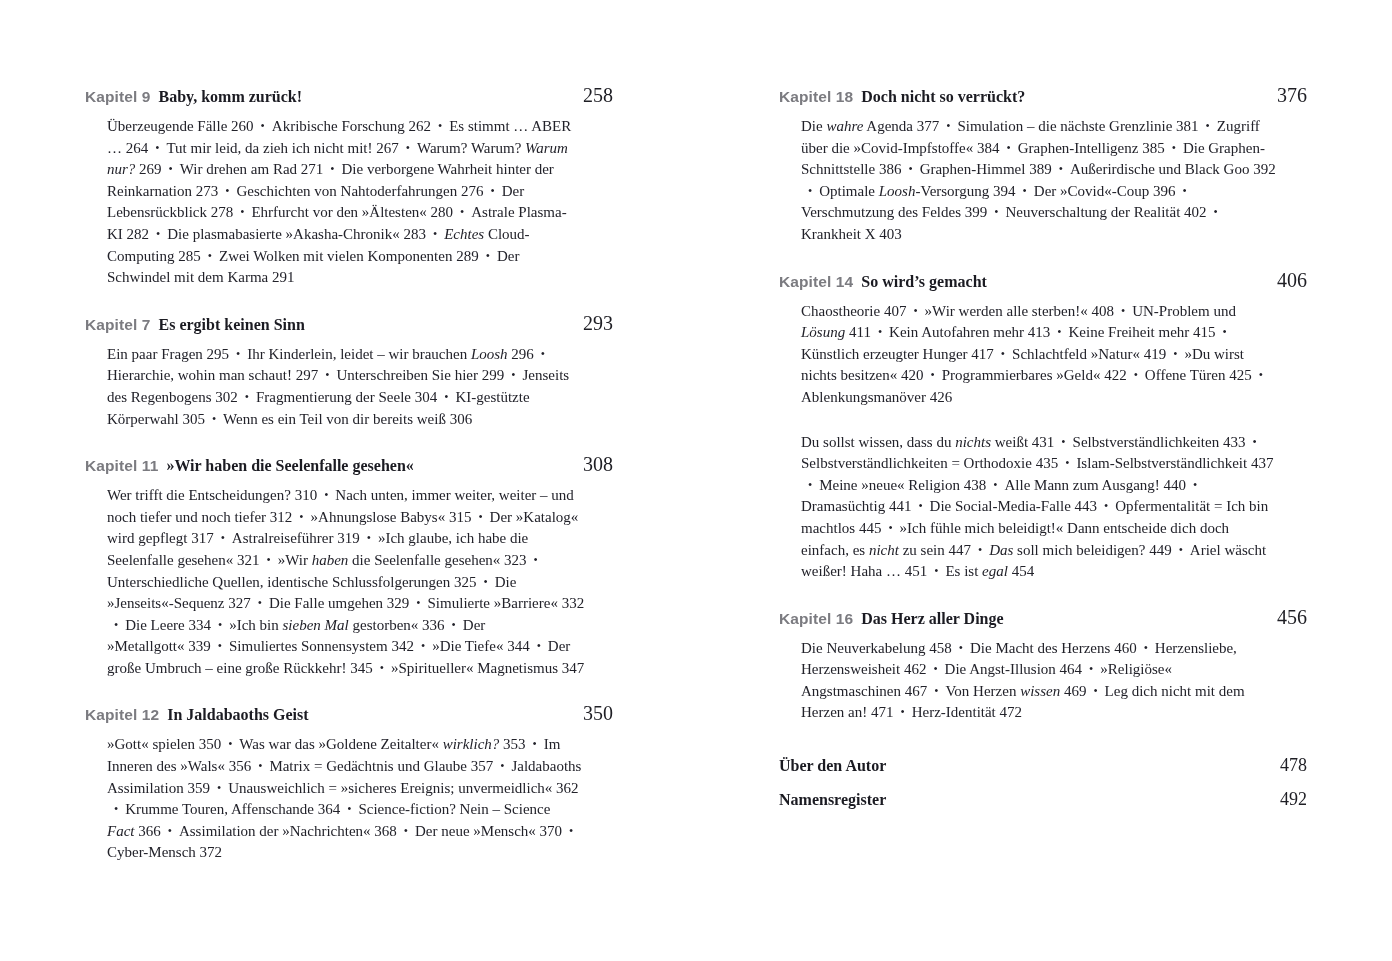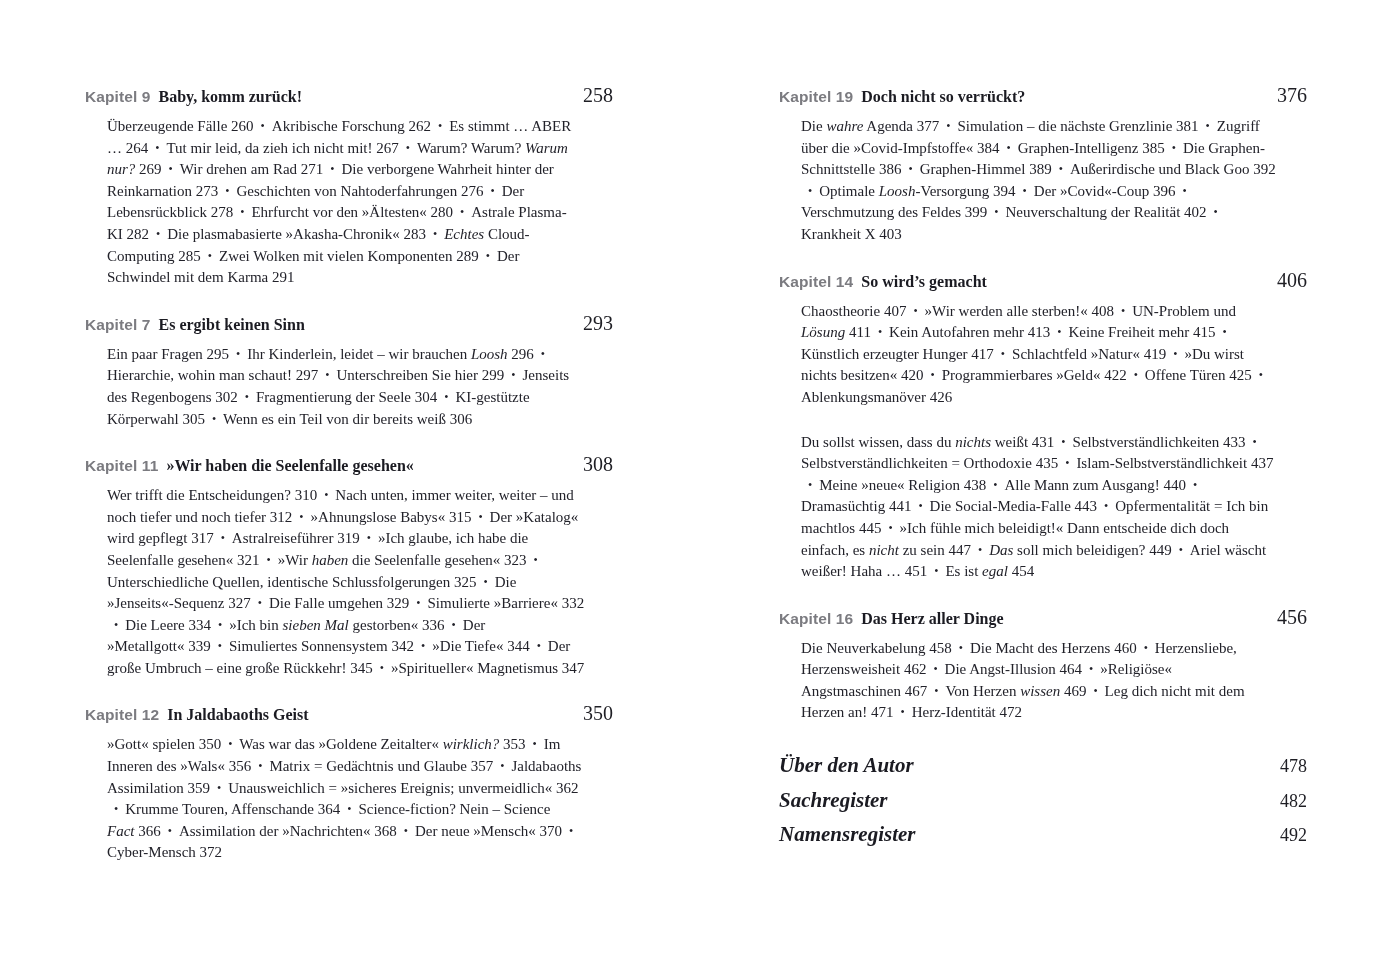--- a/index.html
+++ b/index.html
@@ -61,23 +61,22 @@
   }
   .backmatter { margin-top: 31px; }
   .backmatter-item {
     display: flex;
     align-items: baseline;
     margin-bottom: 12.5px;
     line-height: 21px;
   }
   .bm-label {
     font-weight: 700;
-    font-size: 21px;
+    font-size: 16px;
     color: #1b1b22;
-    font-style: italic;
   }
   .bm-page {
     margin-left: auto;
     font-weight: 400;
     font-size: 18px;
     color: #1e1e24;
   }
 </style>
 </head>
 <body>
@@ -113,21 +112,21 @@
           <span class="kapitel-label">Kapitel 12</span>
           <span class="chapter-title">In Jaldabaoths Geist</span>
           <span class="chapter-page">350</span>
         </div>
         <p class="chapter-body"><span class="topic"><span class="run">»Gott« spielen</span><span class="tpage">&nbsp;350</span></span><span class="sep">•</span><span class="topic"><span class="run">Was war das »Goldene Zeitalter« </span><span class="run-italic">wirklich?</span><span class="tpage">&nbsp;353</span></span><span class="sep">•</span><span class="topic"><span class="run">Im Inneren des »Wals«</span><span class="tpage">&nbsp;356</span></span><span class="sep">•</span><span class="topic"><span class="run">Matrix = Gedächtnis und Glaube</span><span class="tpage">&nbsp;357</span></span><span class="sep">•</span><span class="topic"><span class="run">Jaldabaoths Assimilation</span><span class="tpage">&nbsp;359</span></span><span class="sep">•</span><span class="topic"><span class="run">Unausweichlich = »sicheres Ereignis; unvermeidlich«</span><span class="tpage">&nbsp;362</span></span><span class="sep">•</span><span class="topic"><span class="run">Krumme Touren, Affenschande</span><span class="tpage">&nbsp;364</span></span><span class="sep">•</span><span class="topic"><span class="run">Science-fiction? Nein – Science </span><span class="run-italic">Fact</span><span class="tpage">&nbsp;366</span></span><span class="sep">•</span><span class="topic"><span class="run">Assimilation der »Nachrichten«</span><span class="tpage">&nbsp;368</span></span><span class="sep">•</span><span class="topic"><span class="run">Der neue »Mensch«</span><span class="tpage">&nbsp;370</span></span><span class="sep">•</span><span class="topic"><span class="run">Cyber-Mensch</span><span class="tpage">&nbsp;372</span></span></p>
       </section>
     </div>
   <div class="col col-right" id="col-right">
       <section class="chapter">
         <div class="chapter-heading">
-          <span class="kapitel-label">Kapitel 19</span>
+          <span class="kapitel-label">Kapitel 18</span>
           <span class="chapter-title">Doch nicht so verrückt?</span>
           <span class="chapter-page">376</span>
         </div>
         <p class="chapter-body"><span class="topic"><span class="run">Die </span><span class="run-italic">wahre</span><span class="run"> Agenda</span><span class="tpage">&nbsp;377</span></span><span class="sep">•</span><span class="topic"><span class="run">Simulation – die nächste Grenzlinie</span><span class="tpage">&nbsp;381</span></span><span class="sep">•</span><span class="topic"><span class="run">Zugriff über die »Covid-Impfstoffe«</span><span class="tpage">&nbsp;384</span></span><span class="sep">•</span><span class="topic"><span class="run">Graphen-Intelligenz</span><span class="tpage">&nbsp;385</span></span><span class="sep">•</span><span class="topic"><span class="run">Die Graphen-Schnittstelle</span><span class="tpage">&nbsp;386</span></span><span class="sep">•</span><span class="topic"><span class="run">Graphen-Himmel</span><span class="tpage">&nbsp;389</span></span><span class="sep">•</span><span class="topic"><span class="run">Außerirdische und Black Goo</span><span class="tpage">&nbsp;392</span></span><span class="sep">•</span><span class="topic"><span class="run">Optimale </span><span class="run-italic">Loosh</span><span class="run">-Versorgung</span><span class="tpage">&nbsp;394</span></span><span class="sep">•</span><span class="topic"><span class="run">Der »Covid«-Coup</span><span class="tpage">&nbsp;396</span></span><span class="sep">•</span><span class="topic"><span class="run">Verschmutzung des Feldes</span><span class="tpage">&nbsp;399</span></span><span class="sep">•</span><span class="topic"><span class="run">Neuverschaltung der Realität</span><span class="tpage">&nbsp;402</span></span><span class="sep">•</span><span class="topic"><span class="run">Krankheit X</span><span class="tpage">&nbsp;403</span></span></p>
       </section>
       <section class="chapter">
         <div class="chapter-heading">
           <span class="kapitel-label">Kapitel 14</span>
           <span class="chapter-title">So wird’s gemacht</span>
           <span class="chapter-page">406</span>
@@ -144,22 +143,18 @@
           <span class="chapter-page">456</span>
         </div>
         <p class="chapter-body"><span class="topic"><span class="run">Die Neuverkabelung</span><span class="tpage">&nbsp;458</span></span><span class="sep">•</span><span class="topic"><span class="run">Die Macht des Herzens</span><span class="tpage">&nbsp;460</span></span><span class="sep">•</span><span class="topic"><span class="run">Herzensliebe, Herzensweisheit</span><span class="tpage">&nbsp;462</span></span><span class="sep">•</span><span class="topic"><span class="run">Die Angst-Illusion</span><span class="tpage">&nbsp;464</span></span><span class="sep">•</span><span class="topic"><span class="run">»Religiöse« Angstmaschinen</span><span class="tpage">&nbsp;467</span></span><span class="sep">•</span><span class="topic"><span class="run">Von Herzen </span><span class="run-italic">wissen</span><span class="tpage">&nbsp;469</span></span><span class="sep">•</span><span class="topic"><span class="run">Leg dich nicht mit dem Herzen an!</span><span class="tpage">&nbsp;471</span></span><span class="sep">•</span><span class="topic"><span class="run">Herz-Identität</span><span class="tpage">&nbsp;472</span></span></p>
       </section>
       <div class="backmatter">
         <div class="backmatter-item">
           <span class="bm-label">Über den Autor</span>
           <span class="bm-page">478</span>
         </div>
         <div class="backmatter-item">
-          <span class="bm-label">Sachregister</span>
-          <span class="bm-page">482</span>
-        </div>
-        <div class="backmatter-item">
           <span class="bm-label">Namensregister</span>
           <span class="bm-page">492</span>
         </div>
       </div>
     </div>
 </div>
 
 </body></html>

